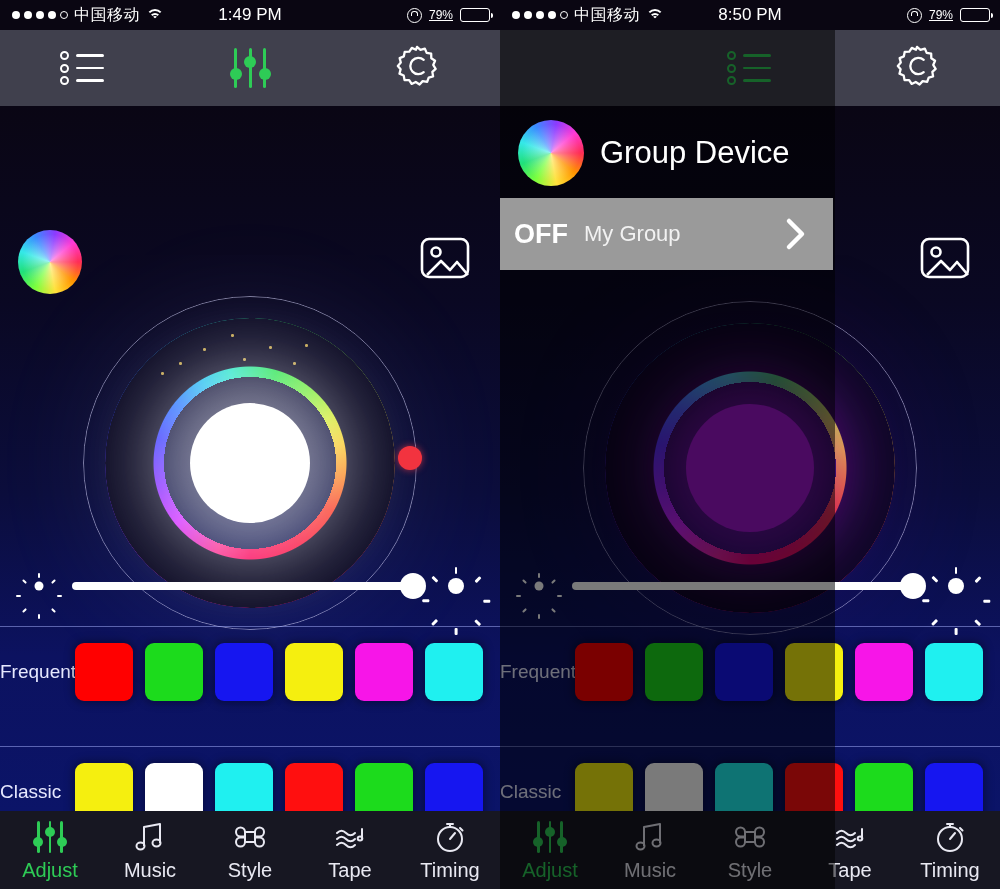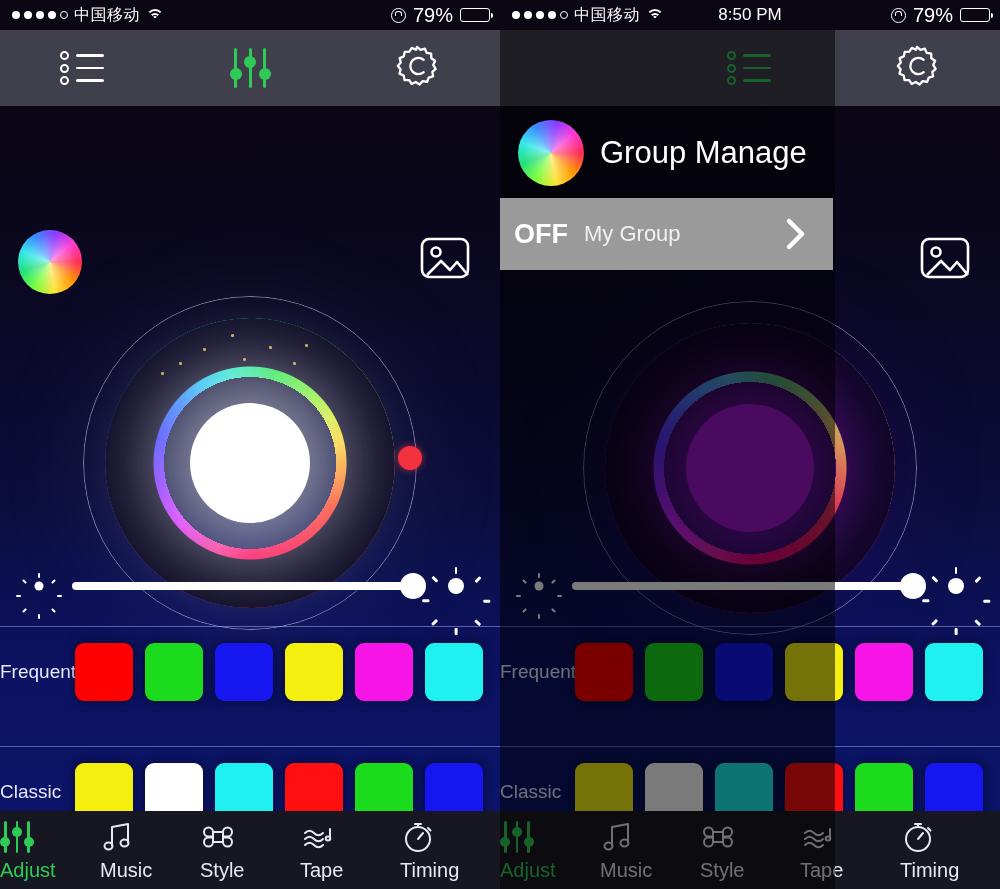--- a/index.html
+++ b/index.html
@@ -24,21 +24,21 @@
             border-bottom-color:transparent; border-left-color:transparent; border-right-color:transparent;
             border-radius:50%; }
   .wifi i:nth-child(1){ width:18px; height:18px; top:1px; }
   .wifi i:nth-child(2){ width:11px; height:11px; top:4.5px; }
   .wifi i:nth-child(3){ width:5px; height:5px; top:8px; border-width:2.5px; }
   .sb-center { position:absolute; left:0; right:0; text-align:center; font-size:17px; font-weight:500; }
   .sb-right { margin-left:auto; display:flex; align-items:center; gap:7px; padding-right:10px; }
   .lockrot { width:15px; height:15px; border:1.5px solid #fff; border-radius:50%; position:relative; }
   .lockrot::after { content:""; position:absolute; width:5px; height:4px; border:1.5px solid #fff;
                     border-bottom:none; border-radius:3px 3px 0 0; left:3px; top:2px; }
-  .pct { font-size:20px; }
+  .pct { font-size:12px;text-decoration:underline; }
   .batt { width:30px; height:14px; border:1.4px solid #fff; border-radius:3px; position:relative; padding:1px; }
   .batt::after { content:""; position:absolute; right:-4px; top:4px; width:2.5px; height:5px;
                  background:#fff; border-radius:0 2px 2px 0; }
   .batt-fill { height:100%; background:#f5c518; border-radius:1px; }
 
   
   .toolbar { position:relative; height:76px; background:#40404d; display:flex; align-items:center; z-index:30; }
   .tb-slot { flex:1; display:flex; align-items:center; justify-content:center; height:100%; }
 
   .icon-list { width:46px; height:34px; display:flex; flex-direction:column; justify-content:space-between; }
@@ -121,21 +121,21 @@
     border-top:1px solid rgba(170,180,255,.5); }
   .swatch-row.r1 { top:520px; }
   .swatch-row.r2 { top:640px; }
   .swatch-label { position:absolute; left:0px; font-size:19px; color:#e7e9ff; white-space:nowrap; z-index:1; }
   .swatch-strip { position:absolute; left:75px; right:8px; display:flex; gap:12px; z-index:2; }
   .swatch { width:58px; height:58px; border-radius:9px; box-shadow:0 0 8px 2px rgba(0,0,0,.35); }
 
   
   .tabbar { position:absolute; left:0; bottom:0; width:500px; height:78px; background:#171722;
     display:flex; align-items:flex-start; padding-top:6px; z-index:30; }
-  .tab { flex:1; display:flex; flex-direction:column; align-items:flex-start; gap:3px; color:#e9e9f2; }
+  .tab { flex:1; display:flex; flex-direction:column; align-items:center; gap:3px; color:#e9e9f2; }
   .tab.active { color:#2ecc56; }
   .tab .lbl { font-size:20px; line-height:1; }
   .tab .ic { height:40px; display:flex; align-items:center; justify-content:center; }
   .tab .ic svg { display:block; }
 
   
   .dimmer { position:absolute; left:0; top:0; width:335px; height:889px;
     background:rgba(0,0,0,.52); z-index:35; }
   .gm-head { position:absolute; left:18px; top:120px; display:flex; align-items:center; gap:16px; z-index:38; }
   .gm-wheel { width:66px; height:66px; border-radius:50%;
@@ -166,20 +166,21 @@
             <i class="dot"></i>
             <i class="dot empty"></i>
         </span>
         <span class="carrier">中国移动</span>
         <span class="wifi">
             <i></i>
             <i></i>
             <i></i>
           </span>
       </div>
+      <div class="sb-center">1:49 PM</div>
       <div class="sb-right">
         <span class="lockrot"></span>
         <span class="pct">79%</span>
         <span class="batt"><span class="batt-fill" style="width:79%"></span></span>
       </div>
     </div>
 
     <div class="toolbar">
       <div class="tb-slot">
         <span class="icon-list">
@@ -543,21 +544,21 @@
           </svg>
         </span>
         <span class="lbl">Timing</span>
       </div>
     </div>
 
     <div class="dimmer"></div>
 
     <div class="gm-head">
       <span class="gm-wheel"></span>
-      <span class="gm-title">Group Manage</span>
+      <span class="gm-title">Group Device</span>
     </div>
 
     <div class="gm-row">
       <span class="gm-off">OFF</span>
       <span class="gm-dev">My Group</span>
       <span class="gm-chev">
         <svg width="30" height="42" viewBox="0 0 30 42" fill="none" stroke="#fff" stroke-width="4.5" stroke-linecap="round" stroke-linejoin="round">
           <path d="M8 8l13 13-13 13"></path>
         </svg>
       </span>

